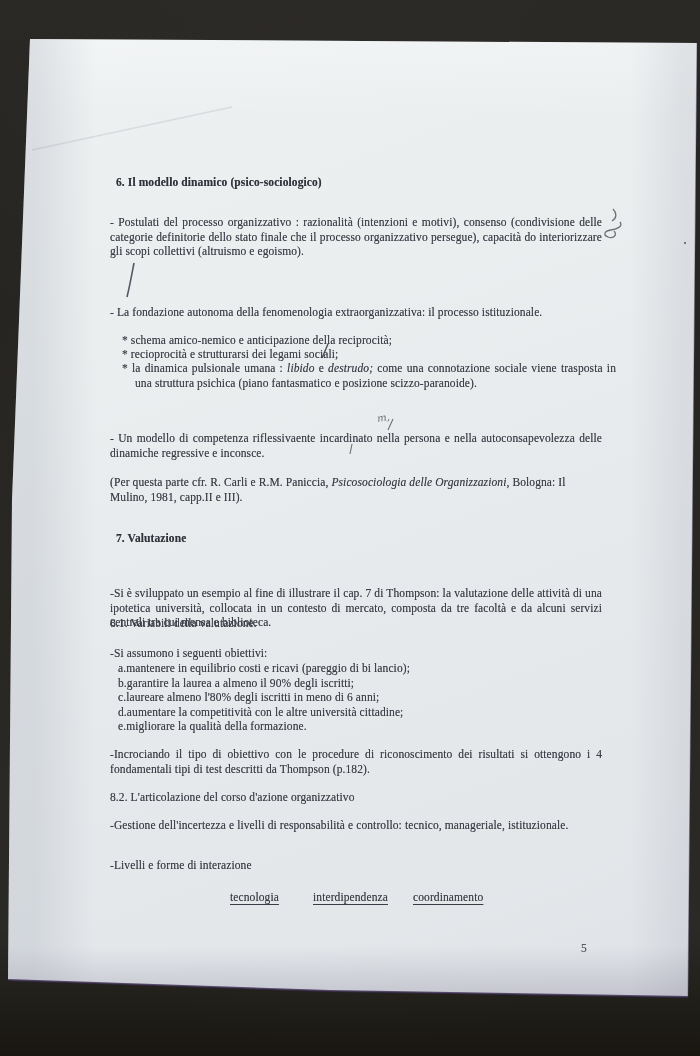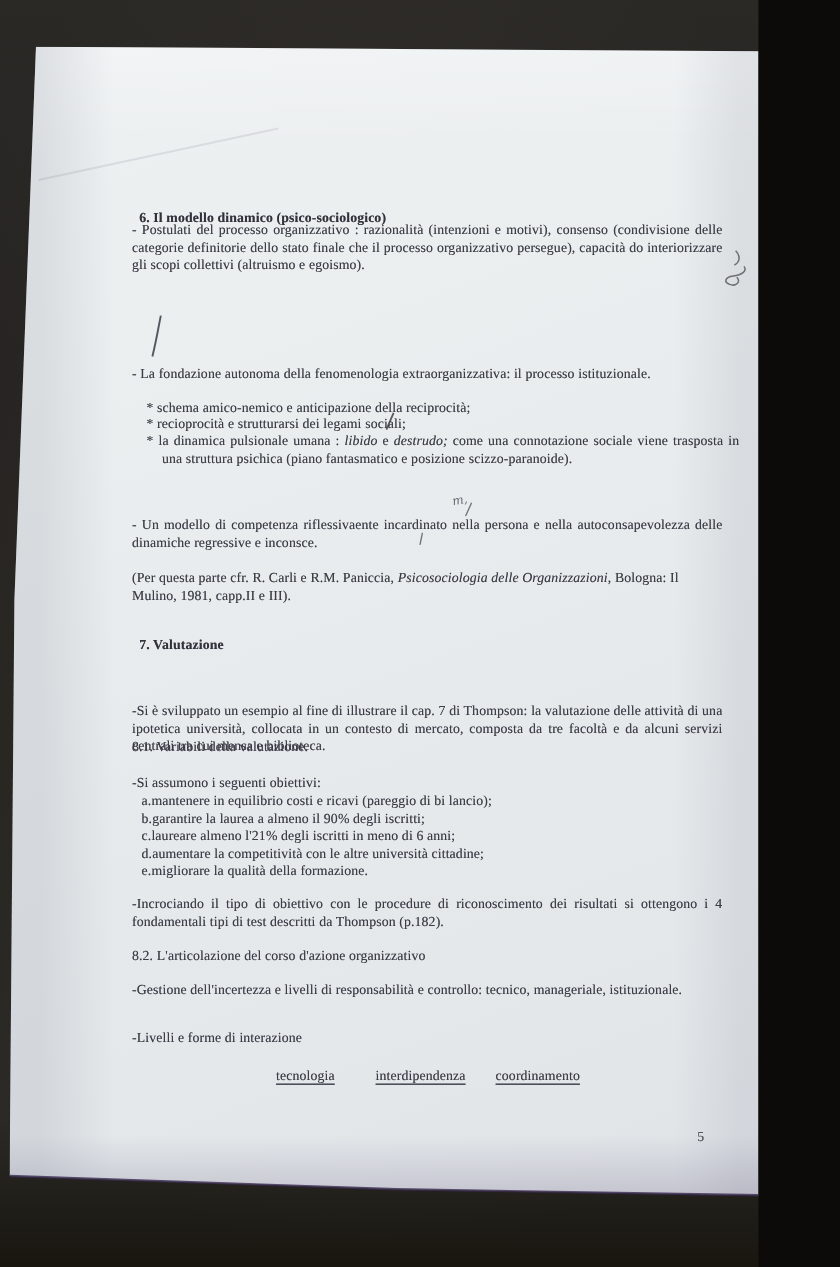--- a/index.html
+++ b/index.html
@@ -1,17 +1,17 @@
 <!DOCTYPE html>
 <html><head>
 <meta charset="utf-8">
 <style>
   html,body{margin:0;padding:0;background:#0c0b0a;}
   .stage{
-    position:relative;width:632px;height:1056px;overflow:hidden;
+    position:relative;width:700px;height:1056px;overflow:hidden;
     background:
       radial-gradient(ellipse 120% 90% at 50% 45%, rgba(70,66,60,.35), rgba(0,0,0,0) 60%),
       linear-gradient(180deg,#2b2926 0%,#242220 30%,#26241f 60%,#2c2a27 88%,#18160f 100%);
     font-family:"Liberation Serif", serif;
   }
   .paper{
     position:absolute;inset:0;
     clip-path:polygon(30px 39px,697px 43px,688px 997px,330px 991px,8px 980px,12px 500px);
     background:
       linear-gradient(to right, rgba(150,155,168,.22) 0 34px, rgba(150,155,168,0) 95px),
@@ -60,21 +60,21 @@
     <path d="M328,344 L322,358" stroke="#565761" stroke-width="1.5" fill="none"></path>
     <path d="M393,419 L388,430" stroke="#6f7078" stroke-width="1.1" fill="none"></path>
     <path d="M352,444 L350,454" stroke="#6f7078" stroke-width="1.1" fill="none"></path>
     <circle cx="685" cy="243" r="1" fill="#51525c"></circle>
   </svg>
 
   <div class="content">
 
     <h2 class="heading" style="top:175px;">6. Il modello dinamico (psico-sociologico)</h2>
 
-    <p class="body-block just" style="top:185px;">- Postulati del processo organizzativo : razionalità (intenzioni e motivi), consenso (condivisione delle categorie definitorie dello stato finale che il processo organizzativo persegue), capacità do interiorizzare gli scopi collettivi (altruismo e egoismo).</p>
+    <p class="body-block just" style="top:215px;">- Postulati del processo organizzativo : razionalità (intenzioni e motivi), consenso (condivisione delle categorie definitorie dello stato finale che il processo organizzativo persegue), capacità do interiorizzare gli scopi collettivi (altruismo e egoismo).</p>
 
 
     <p class="body-block" style="top:305px;">- La fondazione autonoma della fenomenologia extraorganizzativa: il processo istituzionale.</p>
 
     <p class="bullet" style="top:347px;">* recioprocità e strutturarsi dei legami sociali;</p>
 
     <p class="bullet" style="top:333px;">* schema amico-nemico e anticipazione della reciprocità;</p>
 
     <p class="bullet just" style="top:361px;"><span>* la dinamica pulsionale umana : </span><span class="it">libido</span><span> e </span><span class="it">destrudo;</span><span> come una connotazione sociale viene trasposta in una struttura psichica (piano fantasmatico e posizione scizzo-paranoide).</span></p>
 
@@ -87,21 +87,21 @@
 
     <p class="body-block just" style="top:586px;">-Si è sviluppato un esempio al fine di illustrare il cap. 7 di Thompson: la valutazione delle attività di una ipotetica università, collocata in un contesto di mercato, composta da tre facoltà e da alcuni servizi centrali tra cui mensa e biblioteca.</p>
 
     <p class="body-block" style="top:616px;">8.1. Variabili della valutazione.</p>
 
     <p class="body-block" style="top:646px;">-Si assumono i seguenti obiettivi:</p>
 
     <p class="objs" style="top:661px;">
         <span class="obj-line" style="display:block">a.mantenere in equilibrio costi e ricavi (pareggio di bi lancio);</span>
         <span class="obj-line" style="display:block">b.garantire la laurea a almeno il 90% degli iscritti;</span>
-        <span class="obj-line" style="display:block">c.laureare almeno l'21% degli iscritti in meno di 6 anni;</span>
+        <span class="obj-line" style="display:block">c.laureare almeno l'80% degli iscritti in meno di 6 anni;</span>
         <span class="obj-line" style="display:block">d.aumentare la competitività con le altre università cittadine;</span>
         <span class="obj-line" style="display:block">e.migliorare la qualità della formazione.</span>
       </p>
 
     <p class="body-block just" style="top:747px;">-Incrociando il tipo di obiettivo con le procedure di riconoscimento dei risultati si ottengono i 4 fondamentali tipi di test descritti da Thompson (p.182).</p>
 
     <p class="body-block" style="top:790px;">8.2. L'articolazione del corso d'azione organizzativo</p>
 
     <p class="body-block just" style="top:818px;">-Gestione dell'incertezza e livelli di responsabilità e controllo: tecnico, manageriale, istituzionale.</p>
 

